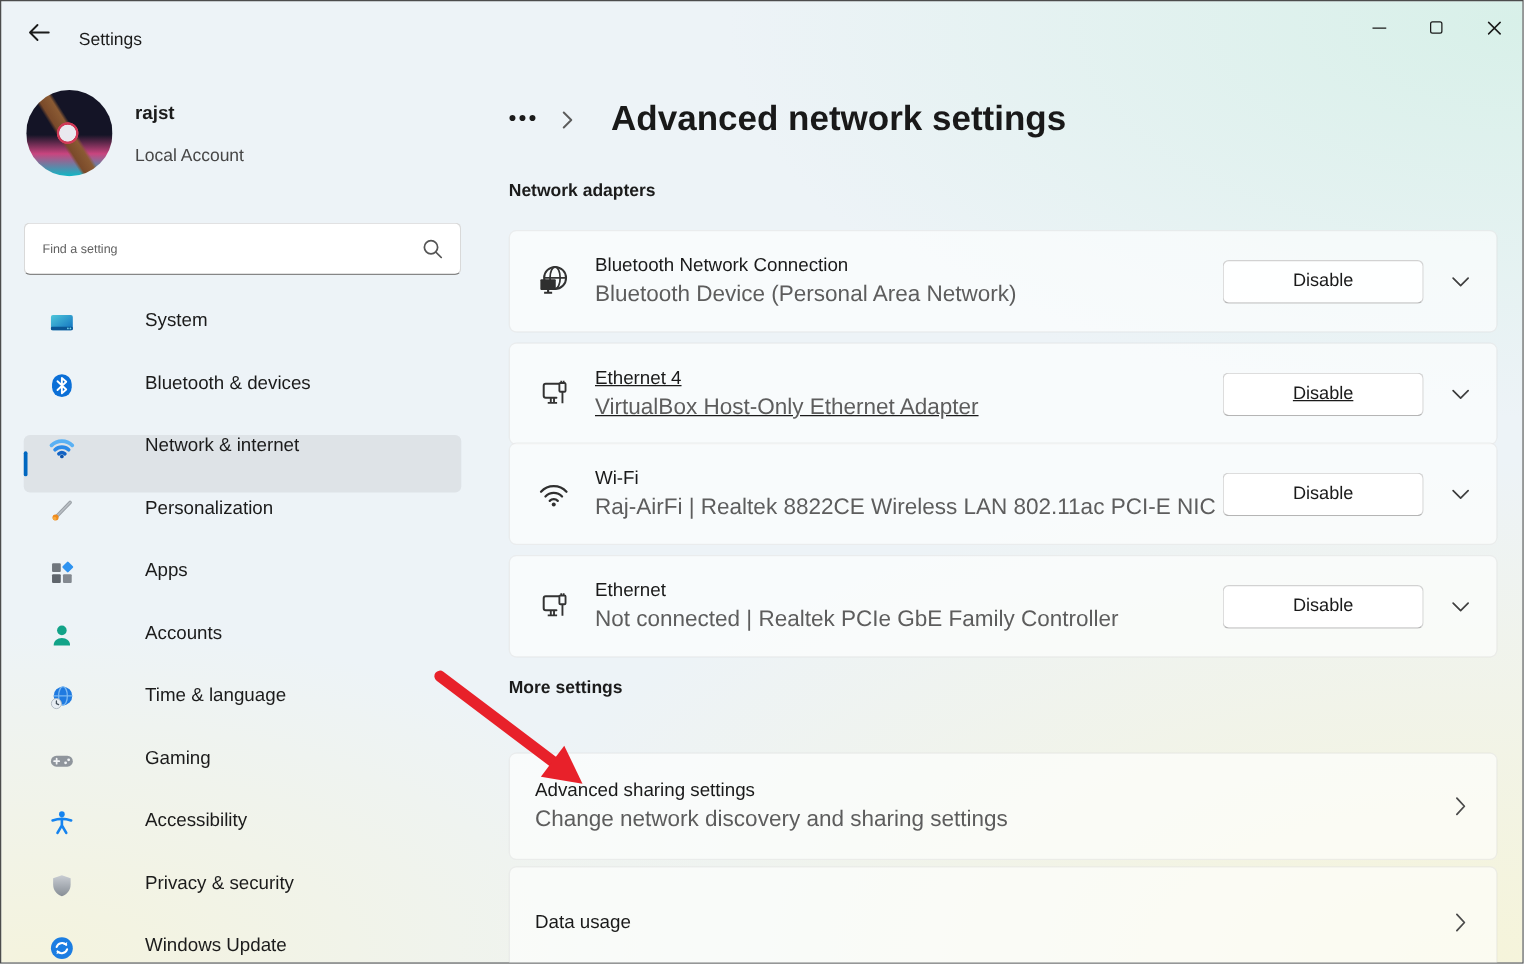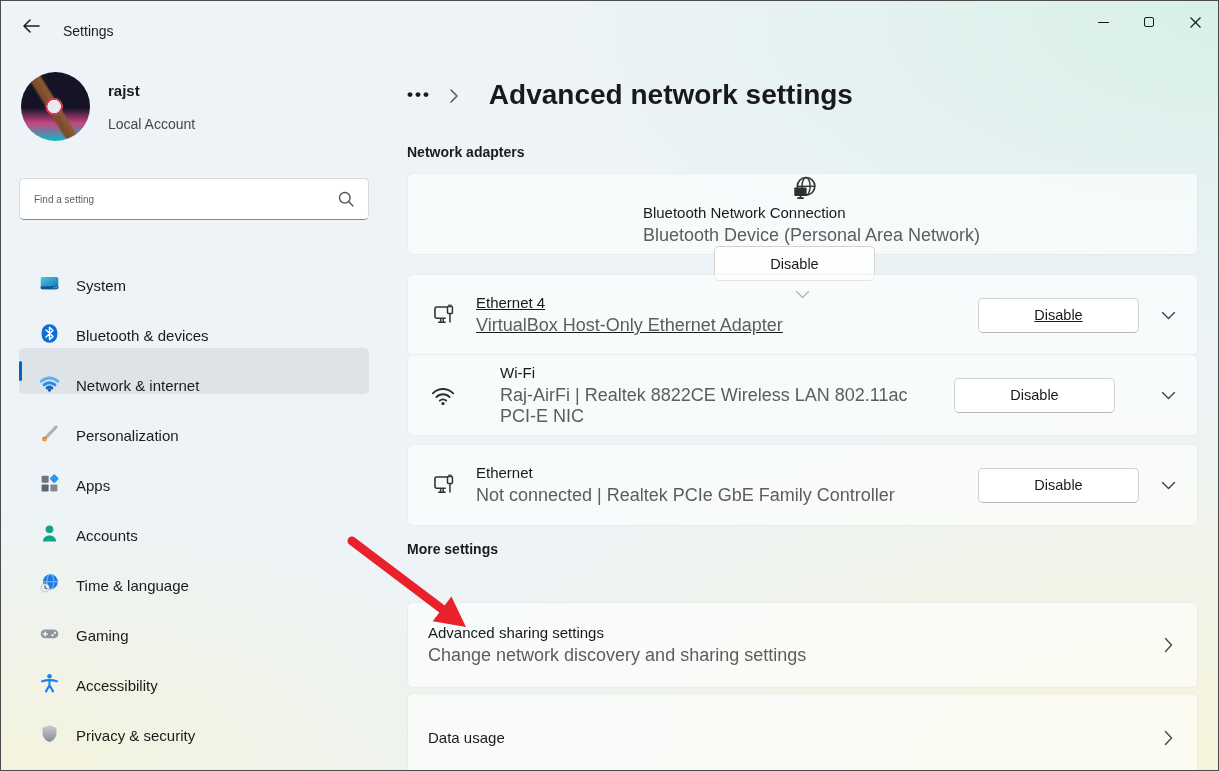--- a/index.html
+++ b/index.html
@@ -39,21 +39,21 @@
   .profile-name { font-size:15px; font-weight:bold; color:#1b1b1b; }
   .profile-type { font-size:14px; color:#474747; margin-top:17px; }
 
   .searchbox { position:absolute; left:18px; top:177px; width:350px; height:42px;
     background:#fff; border:1px solid #d9d9d9; border-bottom-color:#868686; border-radius:5px;
     display:flex; align-items:center; padding:0 14px; cursor:text; }
   .search-ph { flex:1; font-size:10px; color:#606060; }
 
   .nav { position:absolute; left:18px; top:247px; width:350px; }
   .nav-item { position:relative; height:46px; margin-bottom:4px; border-radius:5px;
-    display:flex; align-items:flex-end; cursor:pointer; }
+    display:flex; align-items:flex-start; cursor:pointer;gap:40px; }
   .nav-item.selected { background:rgba(140,145,150,.16); }
   .nav-accent { position:absolute; left:0; top:13px; width:3px; height:20px; border-radius:2px; }
   .nav-icon { width:21px; height:21px; margin-left:20px; display:flex; }
   .nav-label { margin-left:16px; font-size:15px; color:#1b1b1b; }
 
   
   .breadcrumb { position:absolute; left:406px; top:72px; height:44px; display:flex; align-items:center; }
   .crumb-more { font-size:17px; font-weight:bold; letter-spacing:2px; color:#1b1b1b; cursor:pointer; line-height:10px; }
   .crumb-sep { margin:2px 16px 0 18px; display:flex; }
   .page-title { font-size:28px; font-weight:600; color:#191919; margin-left:14px; }
@@ -270,21 +270,21 @@
     <span class="crumb-sep">
       <svg width="10" height="16" viewBox="0 0 10 16">
           <path d="M2 2 L8 8 L2 14" fill="none" stroke="#5c5c5c" stroke-width="1.6" stroke-linecap="round" stroke-linejoin="round"></path>
         </svg>
     </span>
     <span class="page-title">Advanced network settings</span>
   </div>
 
   <div class="section-header" style="top:143px;">Network adapters</div>
 
-  <div class="card adapter" style="top:172px;flex-direction:column;">
+  <div class="card adapter" style="top:183px;">
     <span class="adapter-icon">
       <svg width="30" height="30" viewBox="0 0 28 28">
           <circle cx="15" cy="11.5" r="8.2" fill="none" stroke="#333" stroke-width="1.5"></circle>
           <ellipse cx="15" cy="11.5" rx="3.8" ry="8.2" fill="none" stroke="#333" stroke-width="1.3"></ellipse>
           <path d="M7 11.5 H23" stroke="#333" stroke-width="1.3"></path>
           <rect x="4" y="12.5" width="11.5" height="8" rx="0.8" fill="#2f2f2f"></rect>
           <path d="M9.8 20.5 V22.3 M6.8 22.6 H12.8" stroke="#2f2f2f" stroke-width="1.6"></path>
         </svg>
     </span>
     <div class="adapter-text">
@@ -314,21 +314,21 @@
       <div class="row-sub">VirtualBox Host-Only Ethernet Adapter</div>
     </div>
     <button class="disable-btn">Disable</button>
     <span class="chev-down-btn">
       <svg width="15" height="9" viewBox="0 0 15 9">
           <path d="M1.5 1.5 L7.5 7.5 L13.5 1.5" fill="none" stroke="#3f3f3f" stroke-width="1.4" stroke-linecap="round" stroke-linejoin="round"></path>
         </svg>
     </span>
   </div>
 
-  <div class="card adapter" style="top:353px;gap:24px;">
+  <div class="card adapter" style="top:353px;">
     <span class="adapter-icon">
       <svg width="30" height="30" viewBox="0 0 28 28">
           <path d="M4.5 12.5 a13 13 0 0 1 19 0" fill="none" stroke="#2f2f2f" stroke-width="1.7" stroke-linecap="round"></path>
           <path d="M7.8 16 a8.5 8.5 0 0 1 12.4 0" fill="none" stroke="#2f2f2f" stroke-width="1.7" stroke-linecap="round"></path>
           <path d="M11 19.3 a4.2 4.2 0 0 1 6 0" fill="none" stroke="#2f2f2f" stroke-width="1.7" stroke-linecap="round"></path>
           <circle cx="14" cy="22" r="1.5" fill="#2f2f2f"></circle>
         </svg>
     </span>
     <div class="adapter-text">
       <div class="row-title">Wi-Fi</div>

